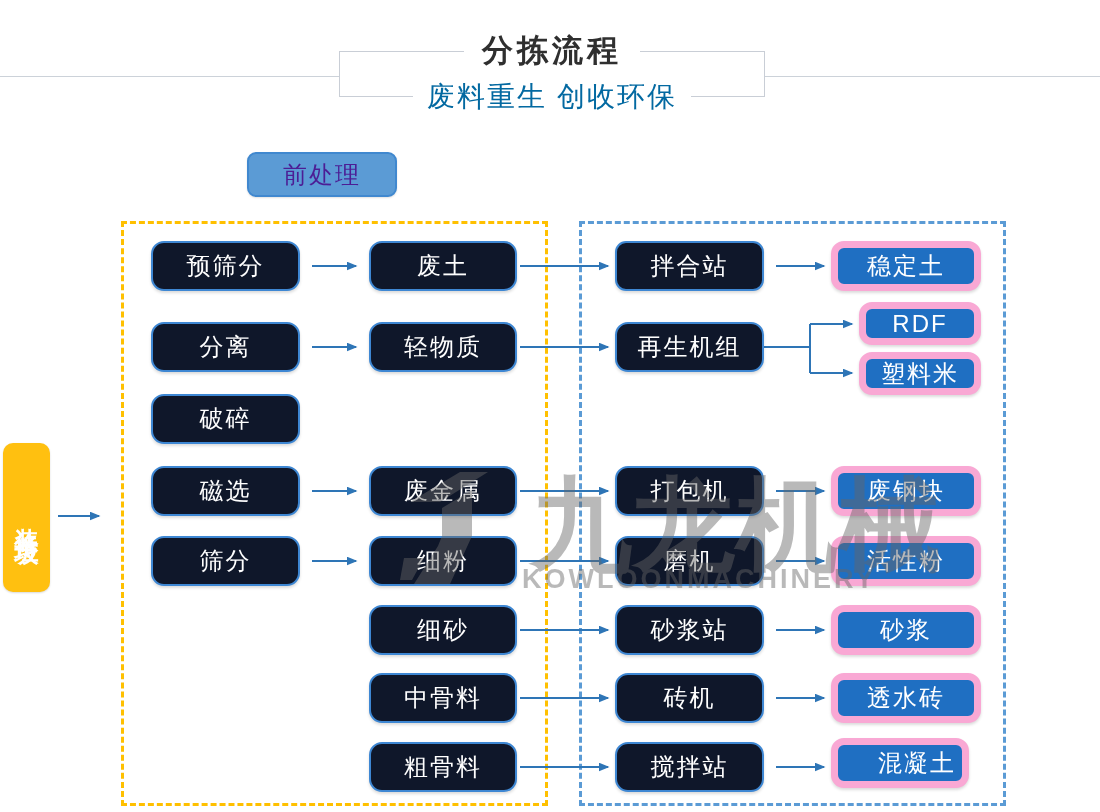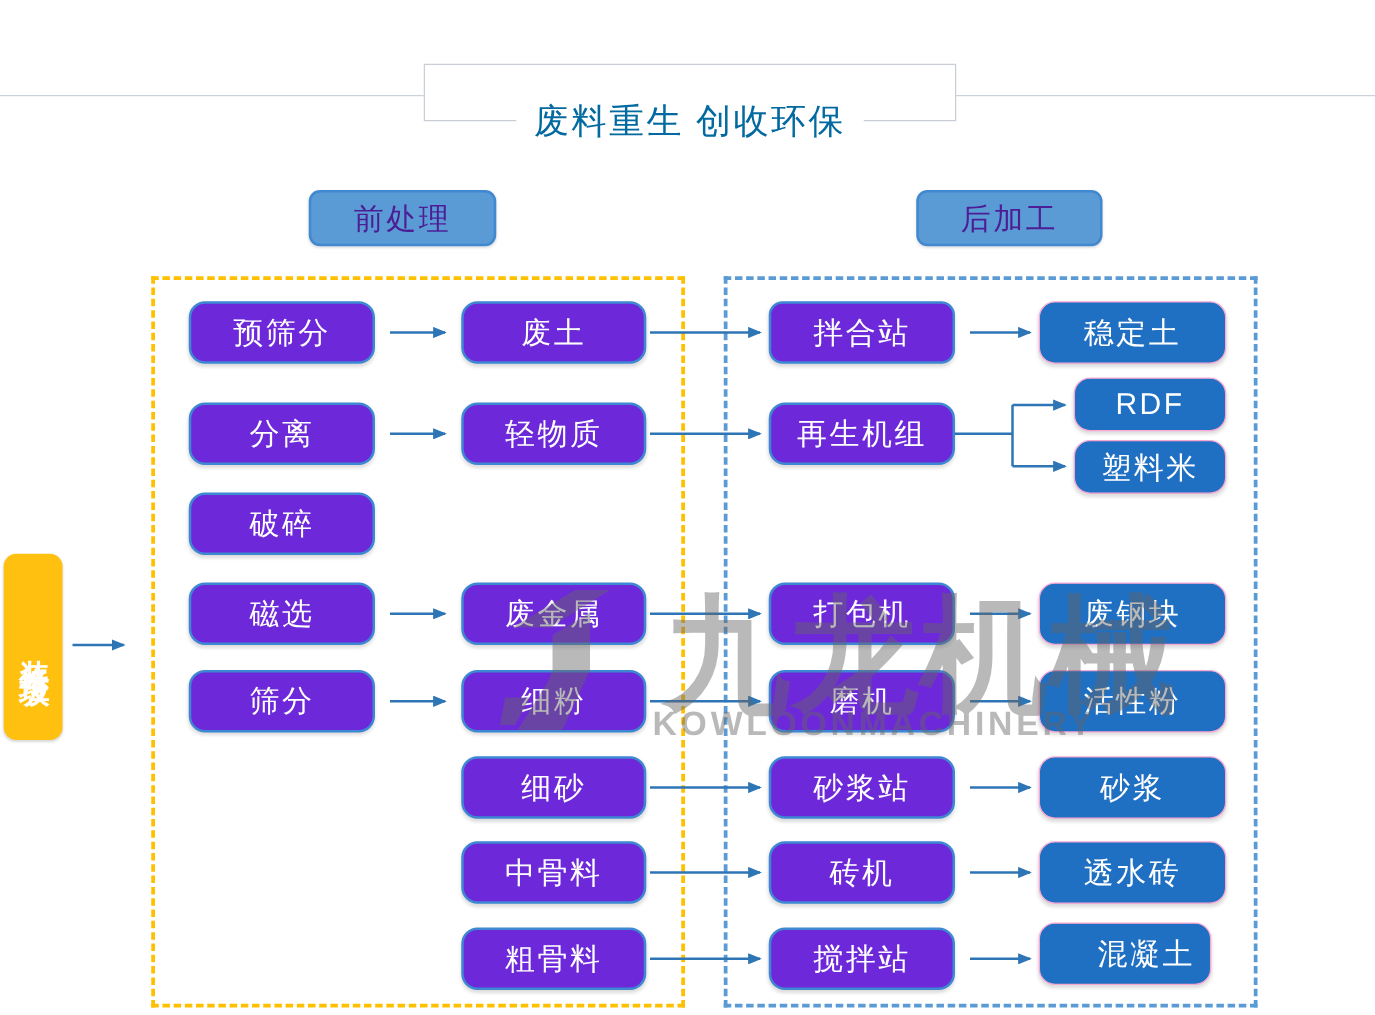--- a/index.html
+++ b/index.html
@@ -32,44 +32,46 @@
     color:#fff;font-size:24px;font-weight:bold;display:flex;align-items:center;justify-content:center;
     writing-mode:vertical-rl;text-orientation:upright;letter-spacing:5px;z-index:6;
     box-shadow:0 1px 2px rgba(0,0,0,.15);
   }
   
   .node{
     position:absolute;box-sizing:border-box;border-radius:13px;color:#fff;
     display:flex;align-items:center;justify-content:center;
     font-size:24px;letter-spacing:2px;z-index:10;box-shadow:0 2px 3px rgba(0,0,0,.14);
   }
-  .node.light{background:#6d28d9;border:2px solid #3e87d3;}
-  .node.dark{background:#1f6fc2;border:1px solid #f9a8d4;}
+  .node.light{background:#0f172a;border:2px solid #3e87d3;}
+  .node.dark{background:#1f6fc2;border:7px solid #f9a8d4;}
   
   #edges{position:absolute;left:0;top:0;z-index:5;pointer-events:none;}
   
   .watermark{position:absolute;left:398px;top:452px;width:520px;height:150px;z-index:50;pointer-events:none;opacity:.45;color:#666;}
   .wm-row{display:flex;align-items:flex-end;gap:36px;}
   .wm-logo{flex:0 0 auto;margin-top:10px;}
   .wm-cn{font-size:102px;line-height:130px;font-weight:bold;letter-spacing:1px;white-space:nowrap;font-family:"DejaVu Sans","Liberation Sans",sans-serif;}
   .wm-en{position:absolute;left:124px;top:112px;font-size:27px;font-weight:bold;letter-spacing:3px;white-space:nowrap;}
 </style>
 </head>
 <body>
 
 <div class="stage">
 
   <div class="hr-line"></div>
   <div class="title-frame"></div>
+  <div class="page-title">
+    <span>分拣流程</span>
+  </div>
   <div class="page-subtitle">
     <span>废料重生 创收环保</span>
   </div>
 
   <div class="section-btn btn-pre">前处理</div>
-  <div class="section-btn btn-post">后加工</div>
 
   <div class="group-box group-pre"></div>
   <div class="group-box group-post"></div>
 
   <div class="source">装修垃圾</div>
 
   <svg id="edges" width="1100" height="812">
     <defs>
       <marker id="ah" markerWidth="11" markerHeight="9" refX="9.5" refY="4.5" orient="auto" markerUnits="userSpaceOnUse">
         <path d="M0,0 L11,4.5 L0,9 Z" fill="#2E75B6"></path>

